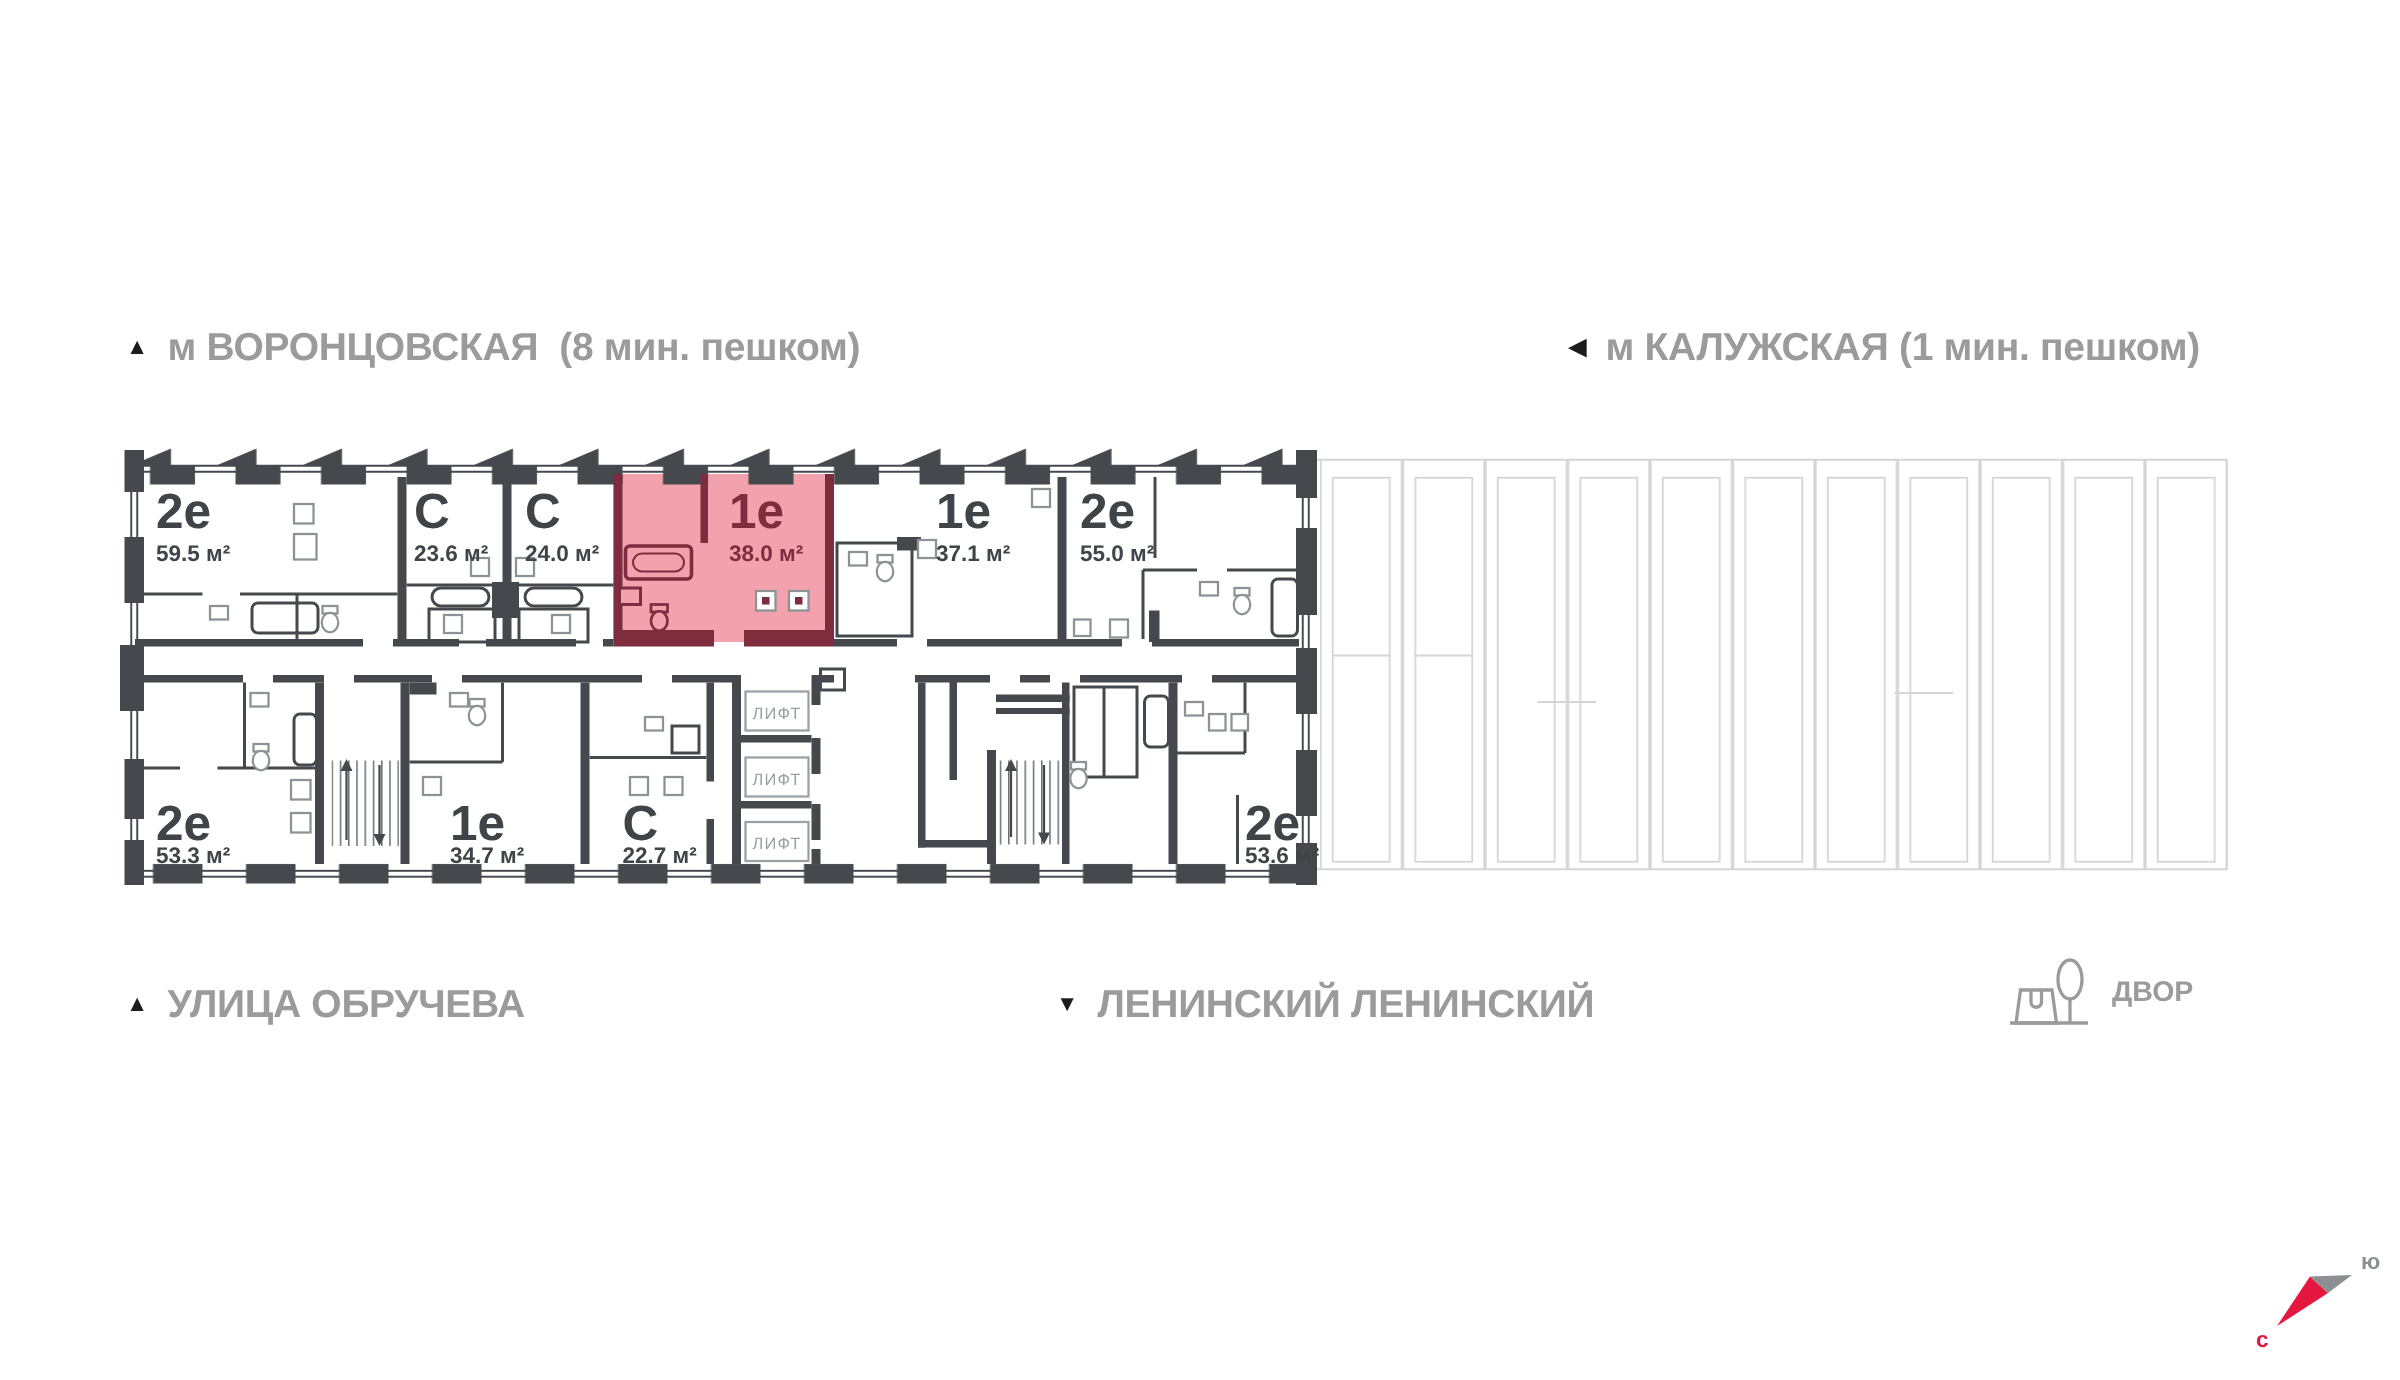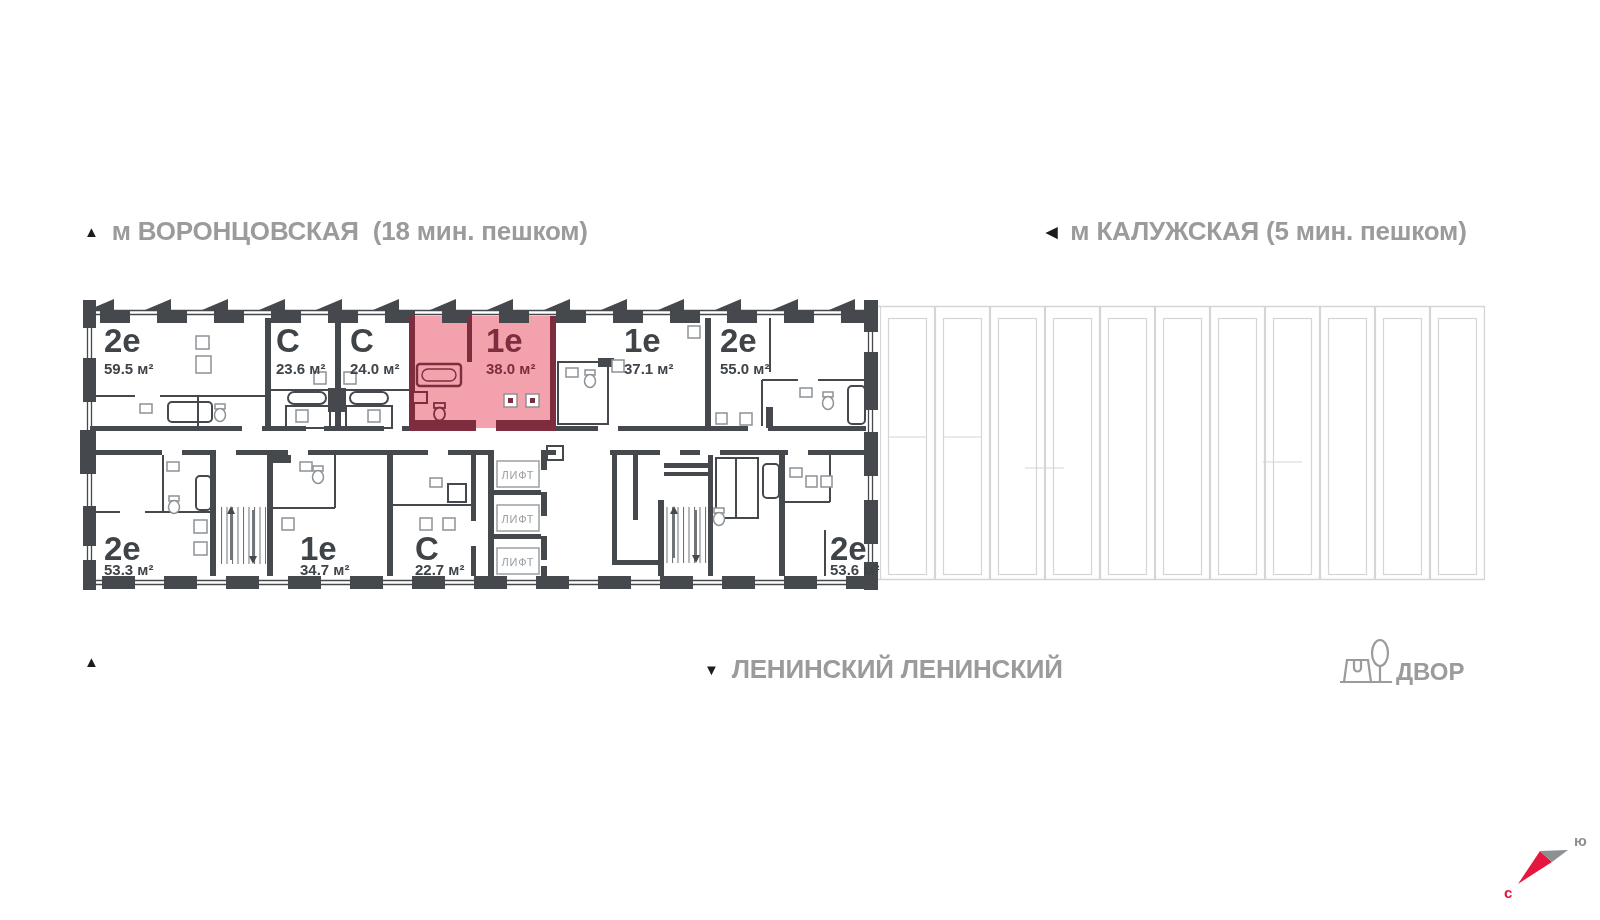--- a/index.html
+++ b/index.html
@@ -1,46 +1,47 @@
 <!DOCTYPE html>
 <html><head>
 <meta charset="utf-8">
 <style>
   html,body{margin:0;padding:0;background:#ffffff;}
   .canvas{position:relative;width:1600px;height:920px;background:#ffffff;overflow:hidden;
           font-family:"Liberation Sans",sans-serif;}
   .dir-label{position:absolute;display:flex;align-items:center;gap:13px;
              color:#9b9b9b;font-weight:700;font-size:26px;letter-spacing:-0.2px;white-space:pre;}
   .dir-label .tri{color:#1c1c1c;font-size:15px;line-height:1;}
-  .courtyard{position:absolute;display:flex;align-items:flex-end;gap:2px;color:#9b9b9b;
-             font-weight:700;font-size:24px;}
+  .courtyard{position:absolute;display:flex;align-items:center;gap:14px;color:#9b9b9b;
+             font-weight:700;font-size:19px;}
   svg text{font-family:"Liberation Sans",sans-serif;}
   .apt-type{font-size:33px;font-weight:700;fill:#3f4449;}
   .apt-area{font-size:15px;font-weight:700;fill:#3f4449;}
   .apt-type.hl,.apt-area.hl{fill:#7e2d3e;}
   .lift-text{font-size:11px;fill:#9aa0a4;letter-spacing:0.8px;}
   .compass-n{font-size:15px;font-weight:700;fill:#e5173f;}
   .compass-s{font-size:15px;font-weight:700;fill:#8d9093;}
 </style>
 </head>
 <body>
 
 <div class="canvas">
 
   <div class="dir-label" style="left:84px;top:216px;">
     <span class="tri">▲</span>
-    <span>м ВОРОНЦОВСКАЯ  (18 мин. пешком)</span>
+    <span>м ВОРОНЦОВСКАЯ  (8 мин. пешком)</span>
   </div>
   <div class="dir-label" style="left:1046px;top:216px;">
     <span class="tri">◀</span>
-    <span>м КАЛУЖСКАЯ (5 мин. пешком)</span>
+    <span>м КАЛУЖСКАЯ (1 мин. пешком)</span>
   </div>
 
   <div class="dir-label" style="left:84px;top:654px;">
     <span class="tri">▲</span>
+    <span>УЛИЦА ОБРУЧЕВА</span>
   </div>
   <div class="dir-label" style="left:704px;top:654px;">
     <span class="tri">▼</span>
     <span>ЛЕНИНСКИЙ ЛЕНИНСКИЙ</span>
   </div>
   <div class="courtyard" style="left:1336px;top:638px;">
     <svg width="58" height="48" viewBox="0 0 58 48">
       <g stroke="#9b9b9b" stroke-width="2.2" fill="none">
         <path d="M4,44 H56"></path>
         <path d="M11,22 H32 L35,44 H8 Z"></path>

